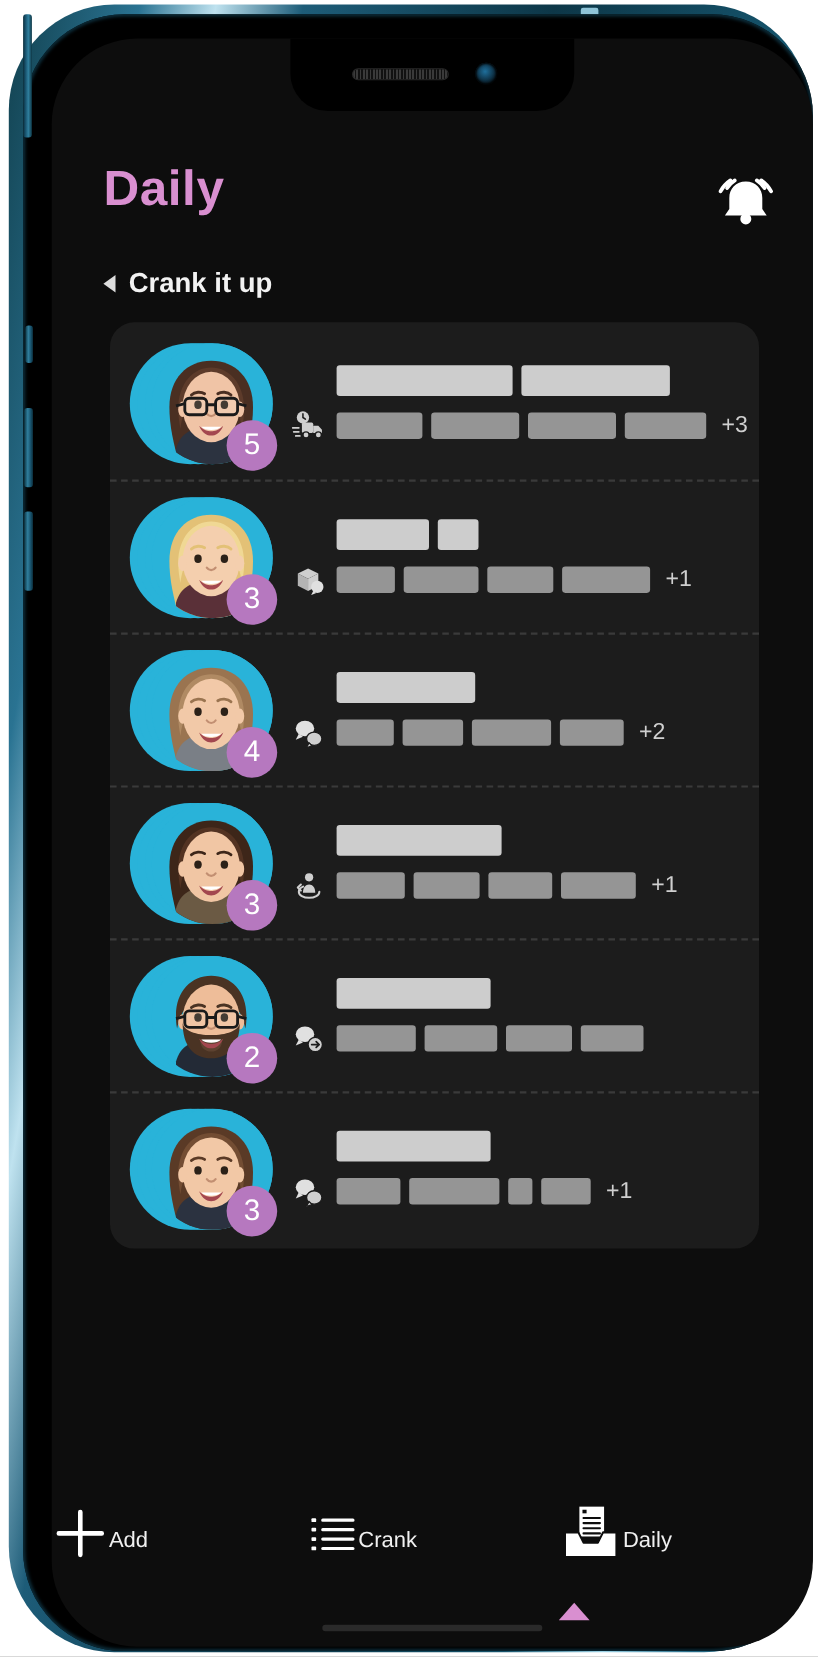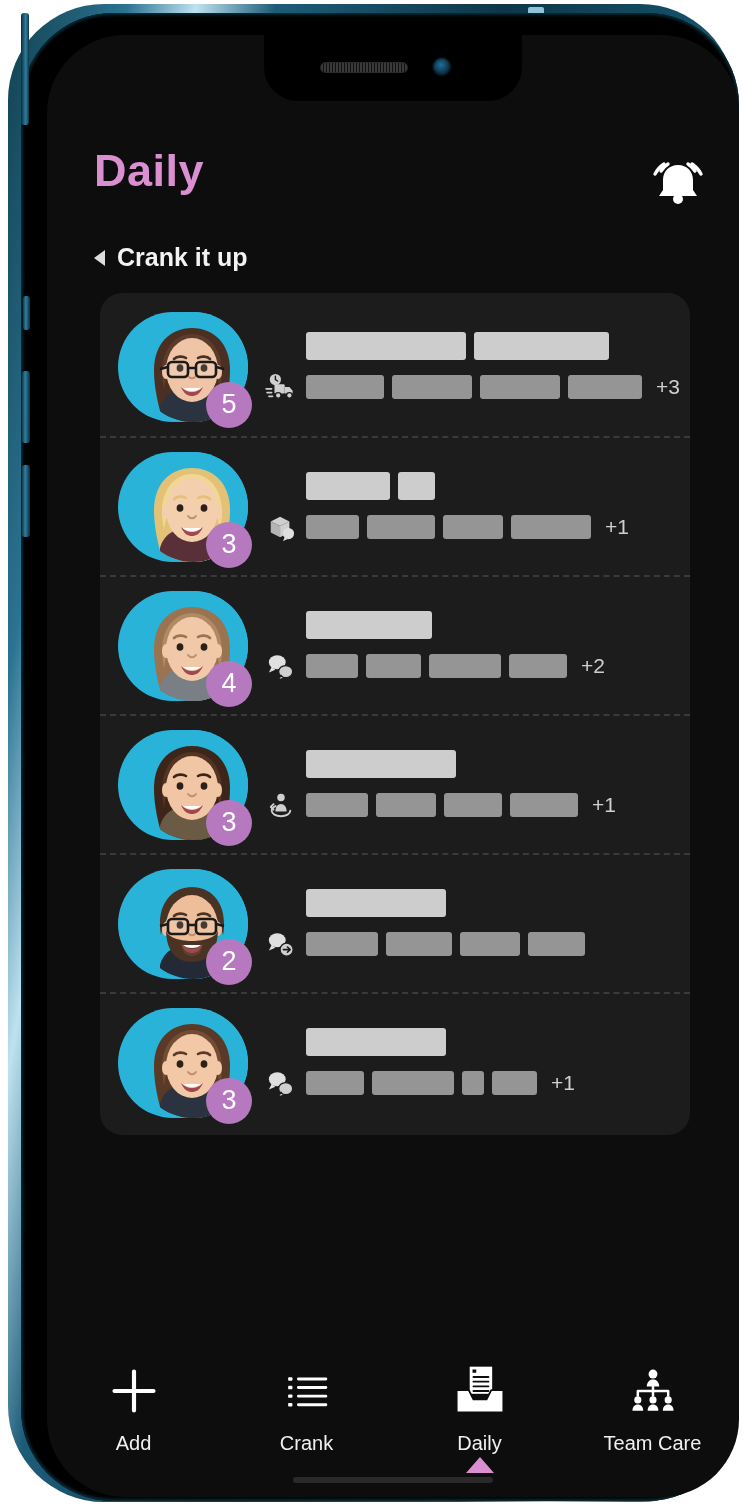--- a/index.html
+++ b/index.html
@@ -81,21 +81,21 @@
   .row-content{ flex:1; display:flex; flex-direction:column; gap:12px; padding-left:14px; }
   .bar-line{ display:flex; align-items:center; gap:8px; }
   .bar-top{ height:28px; background:#cdcdcd; border-radius:3px; }
   .bar-sub{ height:24px; background:#959595; border-radius:3px; }
   .plus-more{ font-size:21px; color:#cfcfcf; margin-left:6px; }
   .row-icon{ flex:0 0 34px; width:34px; height:30px; display:flex; align-items:center; justify-content:center; }
   .row-icon svg{ display:block; }
 
   
   #tab-bar{ position:absolute; left:0; bottom:42px; width:692px; height:128px; display:flex; }
-  .tab-item{ flex:1; display:flex; flex-direction:column; align-items:center; justify-content:flex-end; padding-top:6px; cursor:pointer; position:relative; }
+  .tab-item{ flex:1; display:flex; flex-direction:row; align-items:center; justify-content:flex-start; padding-top:6px; cursor:pointer; position:relative; }
   .tab-icon{ height:58px; display:flex; align-items:center; justify-content:center; }
   .tab-label{ margin-top:12px; font-size:20px; color:#f0f0f0; }
   .tab-indicator{ position:absolute; bottom:-18px; width:0;height:0;
      border-left:14px solid transparent;border-right:14px solid transparent;border-bottom:16px solid #d98fd0; }
   #home-indicator{ position:absolute; left:50%; transform:translateX(-50%); bottom:14px; width:200px; height:6px; border-radius:3px; background:#2a2a2a; }
 </style>
 </head>
 <body>
 
 <div id="phone-frame">
@@ -481,34 +481,18 @@
         <g stroke="#0d0d0d" stroke-width="2" stroke-linecap="round">
                   <path d="M24 14h16M24 19h16M24 24h16M24 29h16"></path>
                 </g>
         <rect x="23" y="6" width="4" height="3.5" fill="#0d0d0d"></rect>
         <path d="M6 28h13l5 10h14l5-10h13v24H6z" fill="#fff" stroke="#0d0d0d" stroke-width="2" stroke-linejoin="round"></path>
       </svg>
             </div>
     <div class="tab-label">Daily</div>
     <div class="tab-indicator"></div>
           </div>
-          <div class="tab-item">
-            <div class="tab-icon">
-              <svg viewBox="0 0 56 56" width="50" height="50">
-        <circle cx="28" cy="9" r="5" fill="#fff"></circle>
-                <path d="M21 23c0-5 3-8 7-8s7 3 7 8z" fill="#fff"></path>
-        <path d="M28 23v5M11 28h34M11 28v5M28 28v5M45 28v5" stroke="#fff" stroke-width="2.8" stroke-linecap="round"></path>
-        <circle cx="11" cy="38" r="4" fill="#fff"></circle>
-                <path d="M5 50c0-4.5 2.6-7 6-7s6 2.5 6 7z" fill="#fff"></path>
-        <circle cx="28" cy="38" r="4" fill="#fff"></circle>
-                <path d="M22 50c0-4.5 2.6-7 6-7s6 2.5 6 7z" fill="#fff"></path>
-        <circle cx="45" cy="38" r="4" fill="#fff"></circle>
-                <path d="M39 50c0-4.5 2.6-7 6-7s6 2.5 6 7z" fill="#fff"></path>
-      </svg>
-            </div>
-    <div class="tab-label">Team Care</div>
-    </div>
         </div>
       <div id="home-indicator"></div>
 
     </div>
   </div>
 </div>
 
 </body></html>

